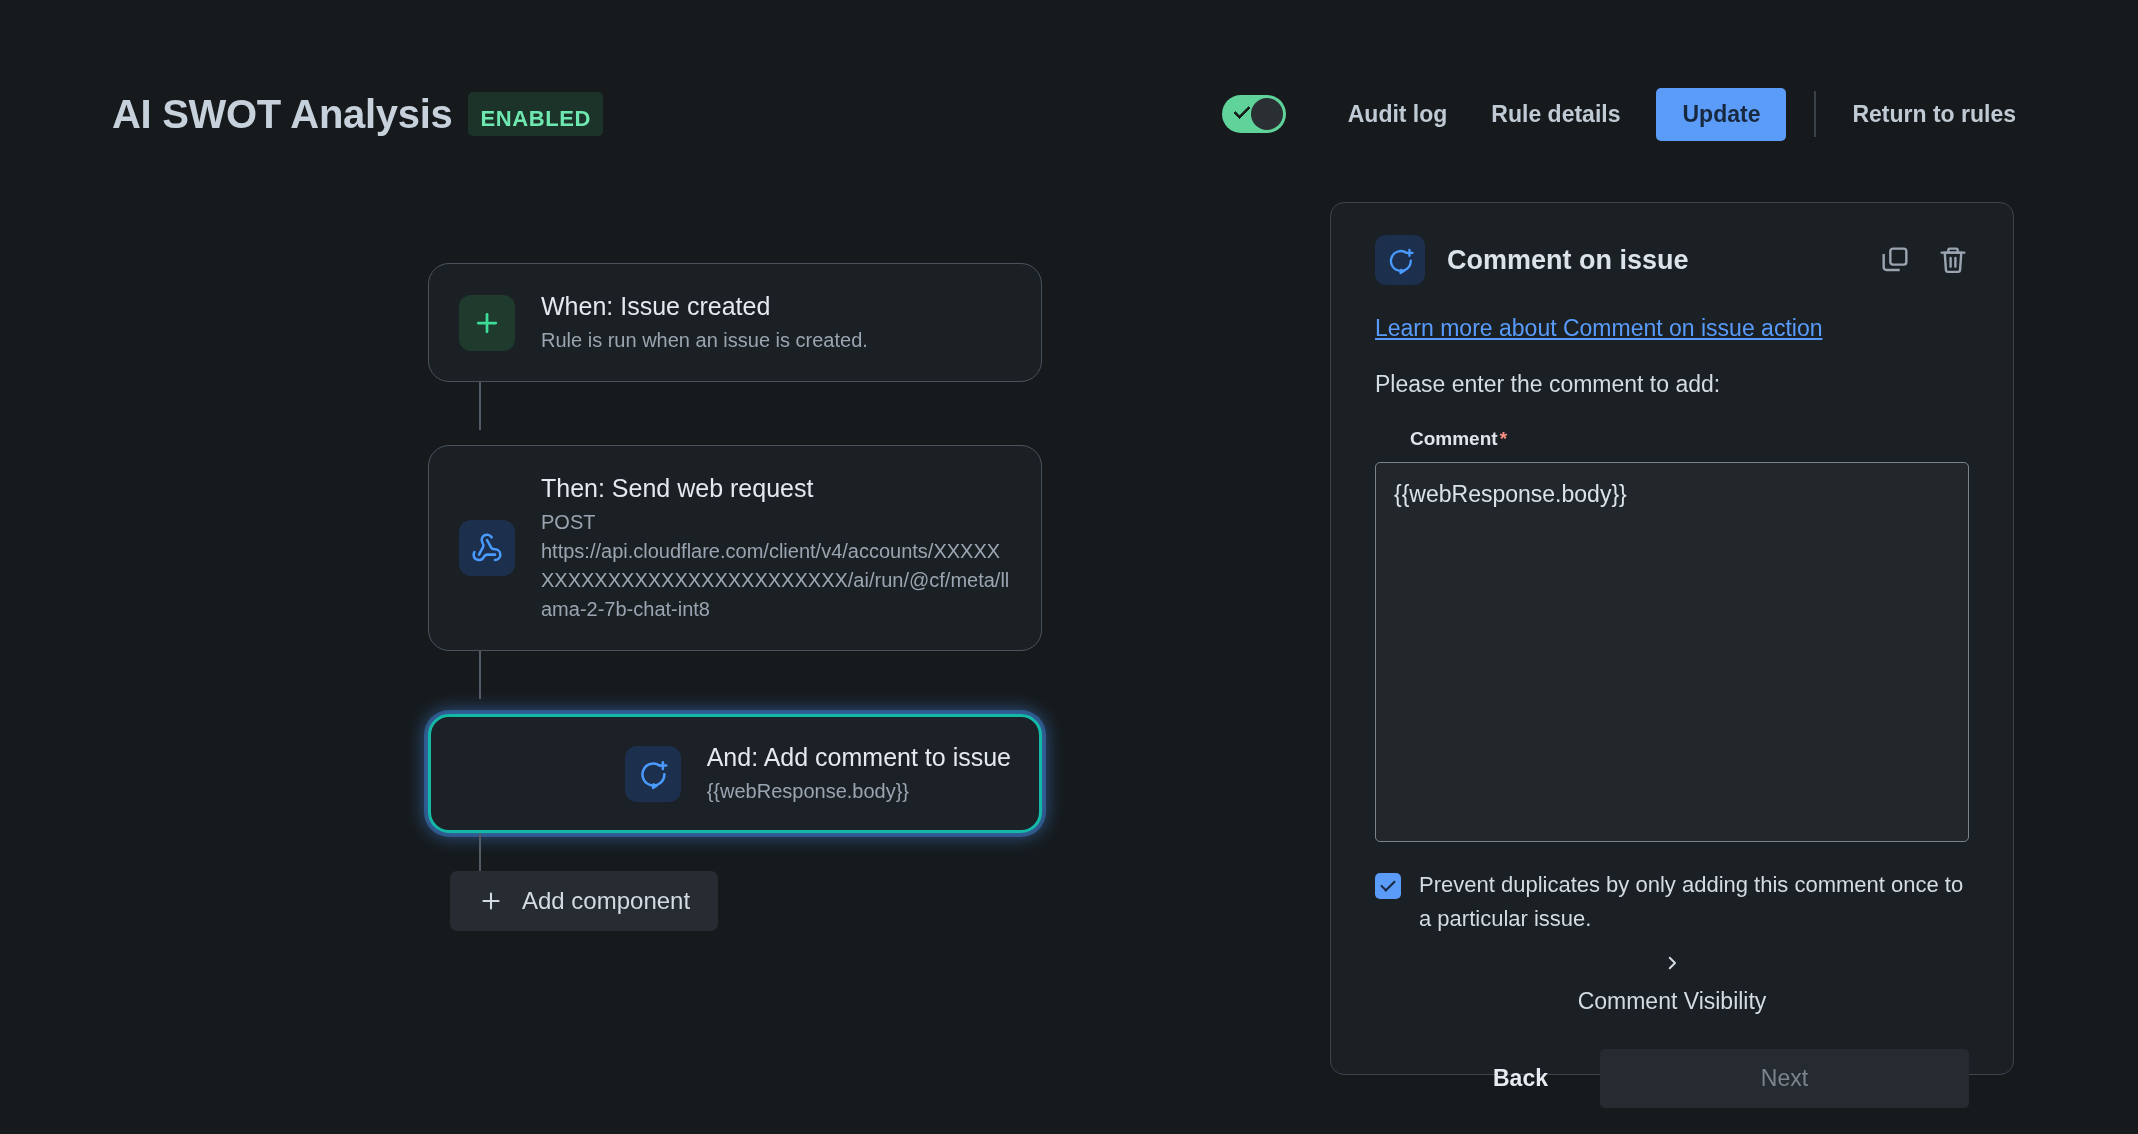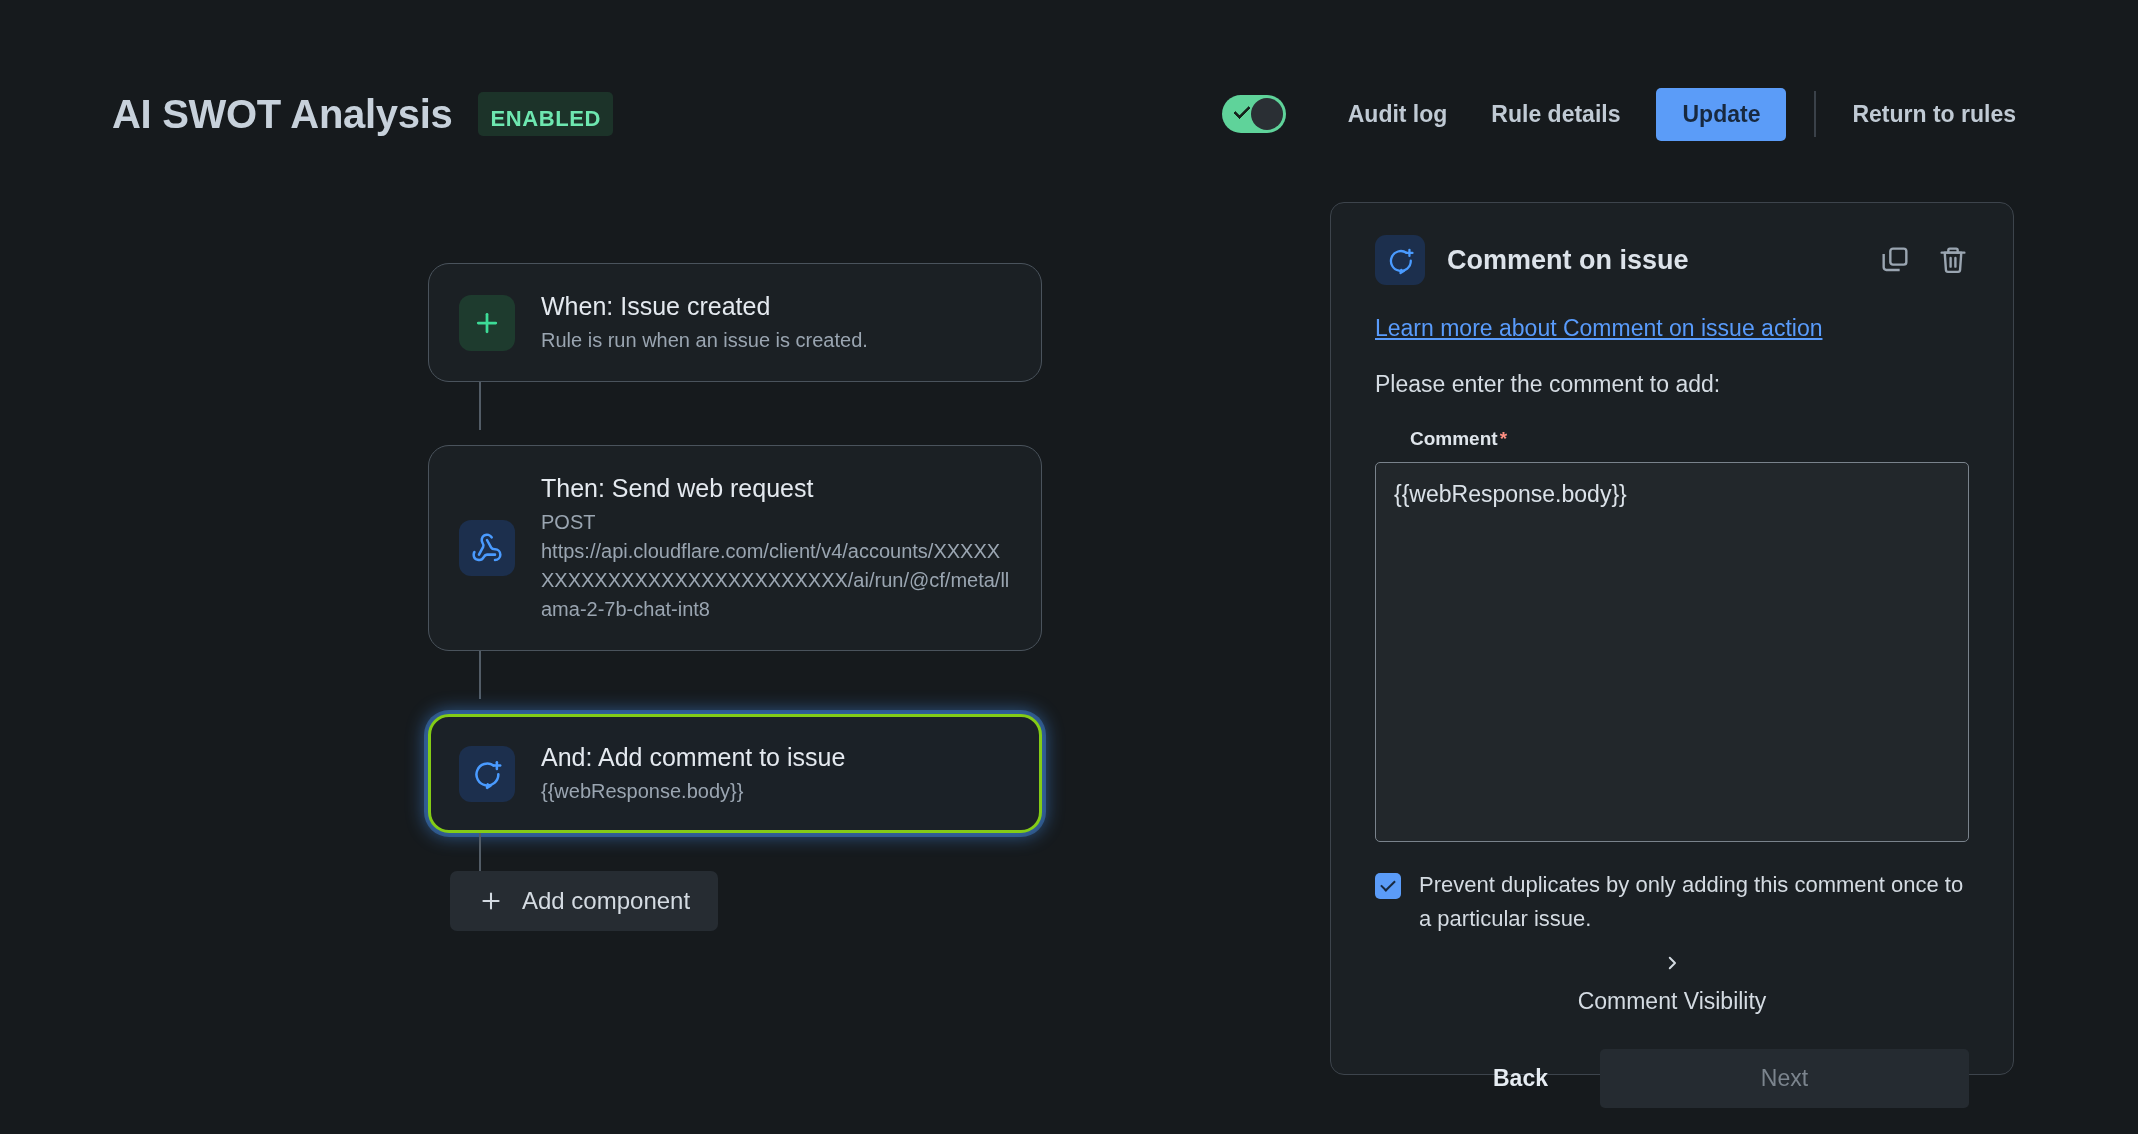--- a/index.html
+++ b/index.html
@@ -11,21 +11,21 @@
     overflow: hidden;
   }
   .page { position: relative; width: 2138px; height: 1134px; background: #161a1d; }
 
   
   .header {
     position: absolute;
     top: 82px; left: 112px; right: 100px; height: 64px;
     display: flex; align-items: center;
   }
-  .title-group { display: flex; align-items: center; gap: 26px; }
+  .title-group { display: flex; align-items: center; gap: 16px; }
   .page-title {
     font-size: 40px; font-weight: 600; color: #c7d1db; letter-spacing: -0.3px;
     line-height: 48px;
   }
   .enabled-badge {
     background: #1c3329; color: #6ee7b0;
     font-size: 22px; font-weight: 700; letter-spacing: 0.6px;
     padding: 16px 12px 6px; border-radius: 5px;
     line-height: 22px;
   }
@@ -66,24 +66,25 @@
     width: 2px; background: #525c66; margin-left: 51px;
   }
   .card {
     border: 1px solid #4a535c; border-radius: 21px;
     background: #1b2024;
     display: flex; align-items: center; gap: 26px;
     padding: 26px 30px;
     margin-top: 15px;
   }
   .card.selected {
-    border: 3px solid #84cc16;
+    border: 3px solid #14b8a6;
     box-shadow: 0 0 0 4px rgba(74,155,255,0.35), 0 0 18px 4px rgba(74,155,255,0.45);
     background: #1b2127;
     padding: 24px 28px;
+    justify-content: flex-end;
   }
   .card-icon {
     width: 56px; height: 56px; border-radius: 12px; flex: none;
     display: flex; align-items: center; justify-content: center;
   }
   .icon-green { background: #1e3b2e; }
   .icon-blue  { background: #1c2f4d; }
   .card-body { min-width: 0; }
   .card-title {
     font-size: 25px; color: #e4e9ef; font-weight: 400; line-height: 32px;

